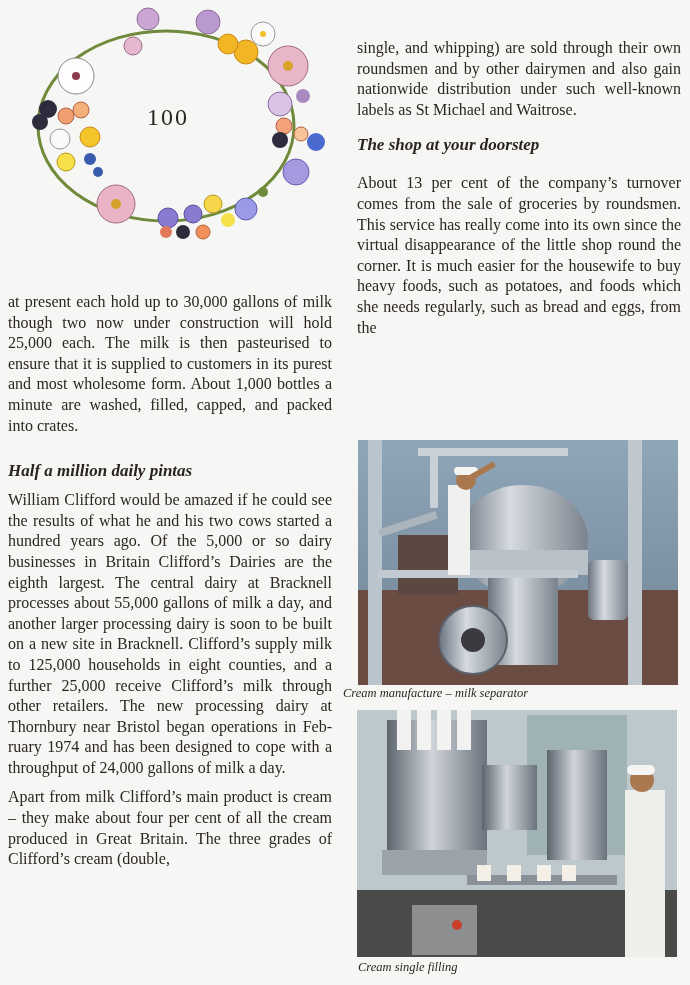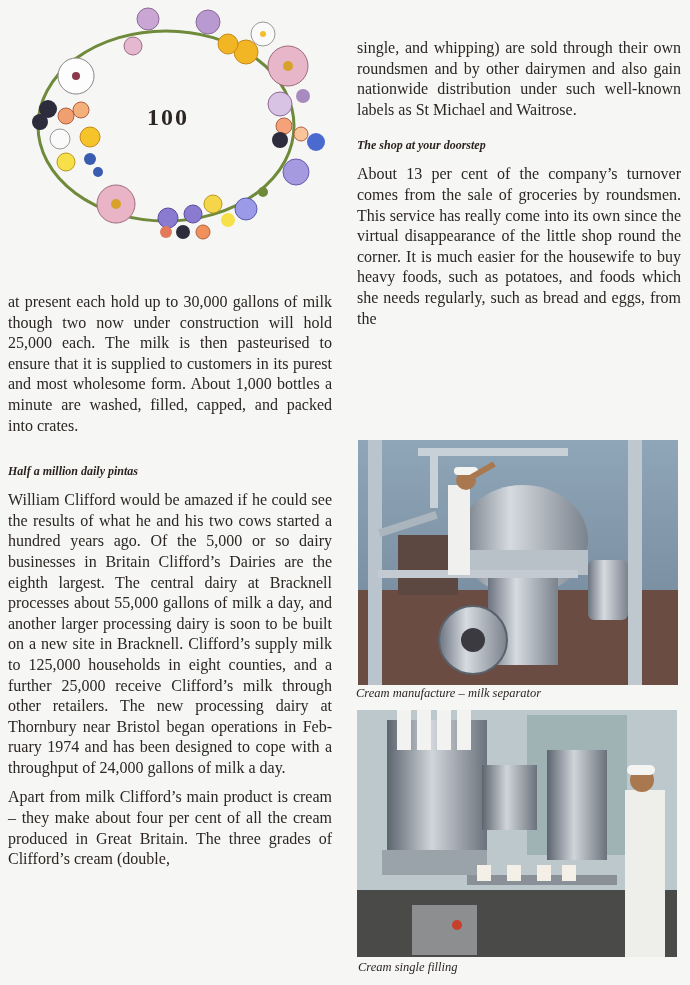--- a/index.html
+++ b/index.html
@@ -11,32 +11,32 @@
     position: relative;
   }
   .col { position: absolute; width: 324px; }
   .col.left { left: 8px; }
   .col.right { left: 357px; }
   p {
     margin: 0; font-size: 16px; line-height: 20.6px;
     text-align: justify; hyphens: manual;
   }
   h2 {
-    margin: 0; font-size: 12px; line-height: 22px;
+    margin: 0; font-size: 17px; line-height: 22px;
     font-style: italic; font-weight: bold; color: #2a2320;
   }
   .caption {
     position: absolute; font-style: italic; font-size: 12.5px;
     color: #2c2624; line-height: 14px;
   }
   .photo { position: absolute; overflow: hidden; }
   .wreath { position: absolute; left: 18px; top: 4px; width: 310px; height: 240px; }
   .page-number {
     position: absolute; left: 147px; top: 104px; font-size: 24px;
-    letter-spacing: 2px; color: #2b2624; font-weight: bold;
+    letter-spacing: 2px; color: #2b2624;
   }
 </style>
 </head>
 <body>
 
 <div class="wreath">
   <svg width="310" height="240" viewBox="0 0 310 240">
     <ellipse cx="148" cy="122" rx="128" ry="95" fill="none" stroke="#6f8a3a" stroke-width="3"></ellipse>
     <g>
       <circle cx="58" cy="72" r="18" fill="#fdfdfd" stroke="#888" stroke-width="1"></circle>
@@ -85,21 +85,21 @@
 <div class="col left" style="top:292px;">
   <p>at present each hold up to 30,000 gallons of milk though two now under construction will hold 25,000 each. The milk is then pasteurised to ensure that it is supplied to customers in its purest and most wholesome form. About 1,000 bottles a minute are washed, filled, capped, and packed into crates.</p>
   <h2 style="margin-top:24px;">Half a million daily pintas</h2>
   <p style="margin-top:8px;">William Clifford would be amazed if he could see the results of what he and his two cows started a hundred years ago. Of the 5,000 or so dairy businesses in Britain Clifford’s Dairies are the eighth largest. The central dairy at Bracknell processes about 55,000 gallons of milk a day, and another larger processing dairy is soon to be built on a new site in Bracknell. Clifford’s supply milk to 125,000 households in eight counties, and a further 25,000 receive Clifford’s milk through other retailers. The new processing dairy at Thorn­bury near Bristol began operations in Feb­ruary 1974 and has been designed to cope with a throughput of 24,000 gallons of milk a day.</p>
   <p style="margin-top:9px;">Apart from milk Clifford’s main product is cream – they make about four per cent of all the cream produced in Great Britain. The three grades of Clifford’s cream (double,</p>
 </div>
 
 <div class="col right" style="top:38px;">
   <p>single, and whipping) are sold through their own roundsmen and by other dairymen and also gain nationwide distribution under such well-known labels as St Michael and Waitrose.</p>
   <h2 style="margin-top:14px;">The shop at your doorstep</h2>
-  <p style="margin-top:8px;">About 13 per cent of the company’s turnover comes from the sale of groceries by rounds­men. This service has really come into its own since the virtual disappearance of the little shop round the corner. It is much easier for the housewife to buy heavy foods, such as potatoes, and foods which she needs regularly, such as bread and eggs, from the</p>
+  <p style="margin-top:17px;">About 13 per cent of the company’s turnover comes from the sale of groceries by rounds­men. This service has really come into its own since the virtual disappearance of the little shop round the corner. It is much easier for the housewife to buy heavy foods, such as potatoes, and foods which she needs regularly, such as bread and eggs, from the</p>
 </div>
 
 <div class="photo" style="left:358px; top:440px; width:320px; height:245px;">
   <svg width="320" height="245" viewBox="0 0 320 245">
     <defs>
       <linearGradient id="wall1" x1="0" y1="0" x2="0" y2="1">
         <stop offset="0" stop-color="#8fa6b8"></stop>
           <stop offset="1" stop-color="#6f8496"></stop>
       </linearGradient>
       <linearGradient id="steel1" x1="0" y1="0" x2="1" y2="0">
@@ -122,21 +122,21 @@
     <rect x="20" y="130" width="200" height="8" fill="#c3cad1"></rect>
     <circle cx="115" cy="200" r="34" fill="url(#steel1)" stroke="#5a626c" stroke-width="2"></circle>
     <circle cx="115" cy="200" r="12" fill="#3a3a40"></circle>
     <rect x="230" y="120" width="40" height="60" rx="6" fill="url(#steel1)"></rect>
     <rect x="90" y="45" width="22" height="90" fill="#f0f0ef"></rect>
     <circle cx="108" cy="40" r="10" fill="#a9784f"></circle>
     <rect x="96" y="27" width="24" height="8" rx="4" fill="#f4f4f2"></rect>
     <rect x="110" y="35" width="30" height="6" fill="#a9784f" transform="rotate(-30 112 38)"></rect>
   </svg>
 </div>
-<div class="caption" style="left:356px; top:686px;">Cream manufacture – milk separator</div>
+<div class="caption" style="left:343px; top:686px;">Cream manufacture – milk separator</div>
 
 <div class="photo" style="left:357px; top:710px; width:320px; height:247px;">
   <svg width="320" height="247" viewBox="0 0 320 247">
     <defs>
       <linearGradient id="steel2" x1="0" y1="0" x2="1" y2="0">
         <stop offset="0" stop-color="#5c646e"></stop>
           <stop offset="0.45" stop-color="#d0d5da"></stop>
           <stop offset="1" stop-color="#6a727c"></stop>
       </linearGradient>
     </defs>

